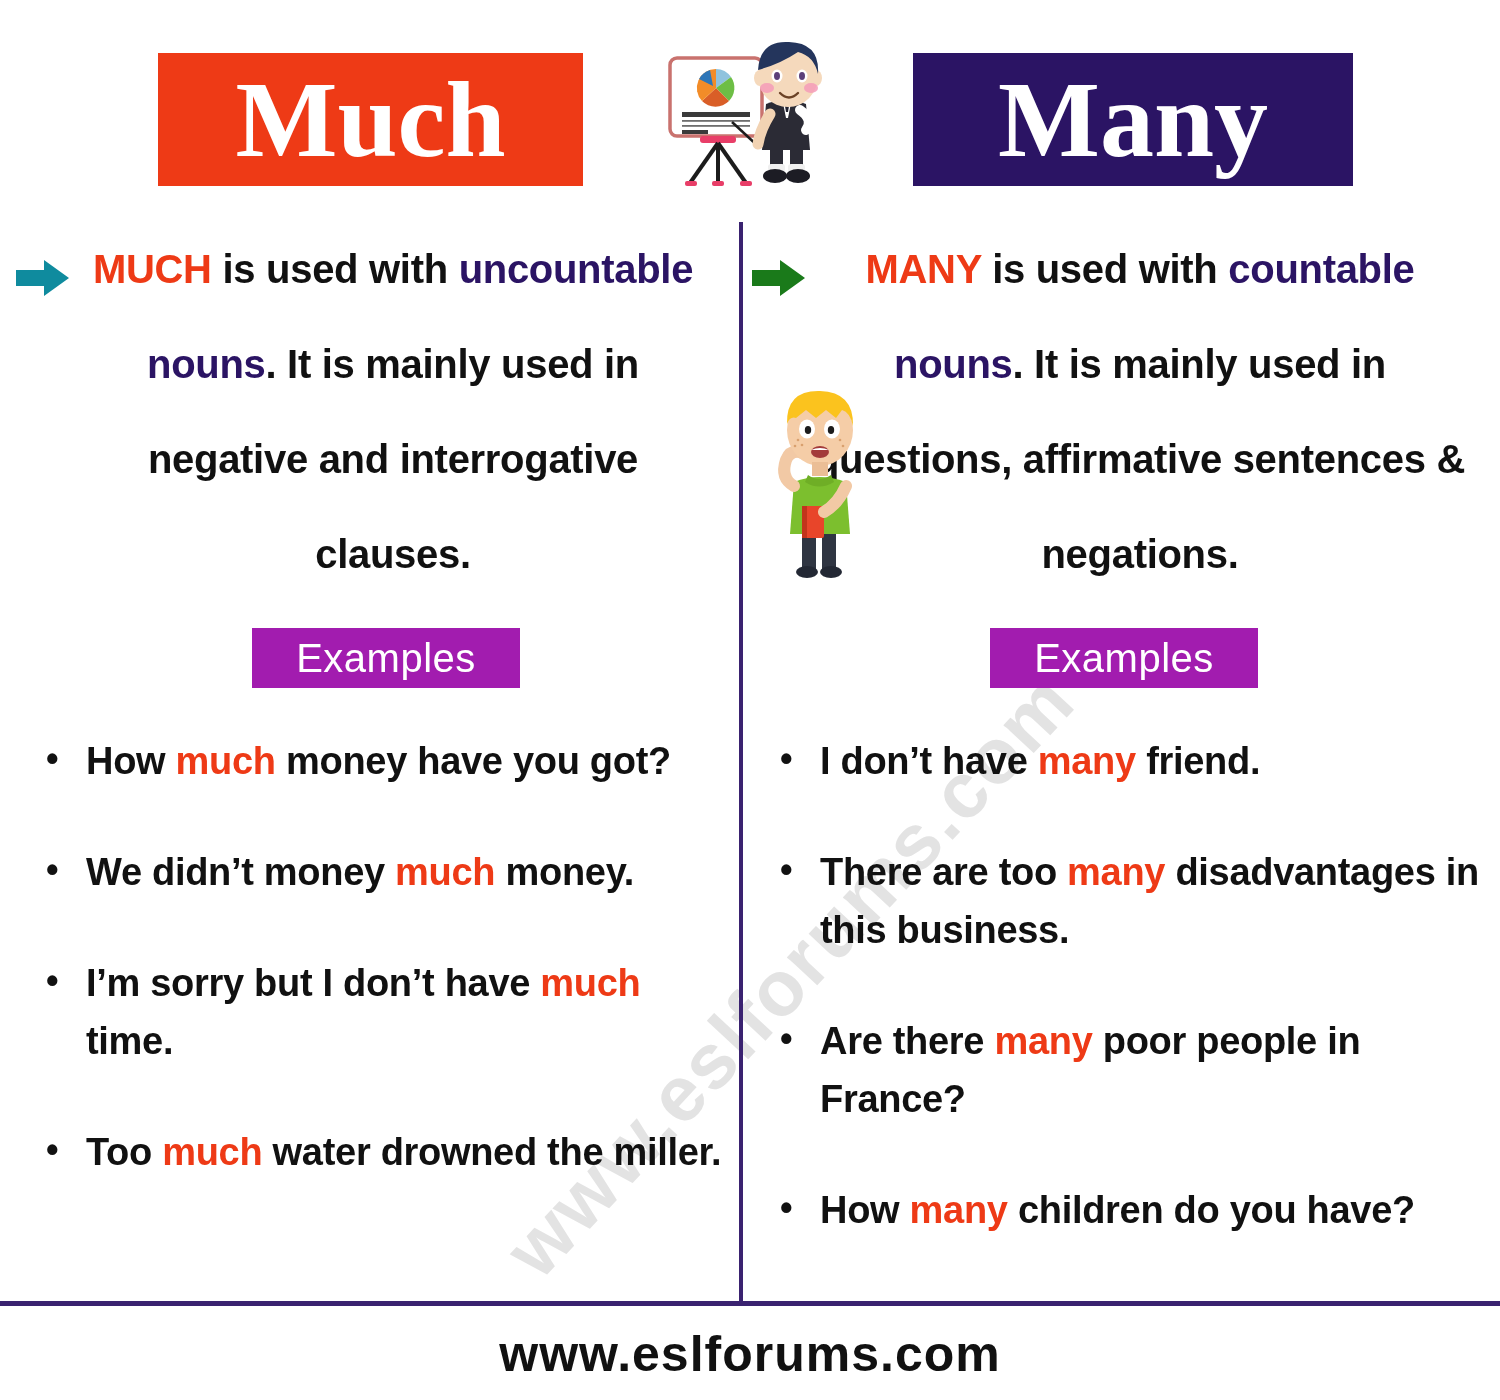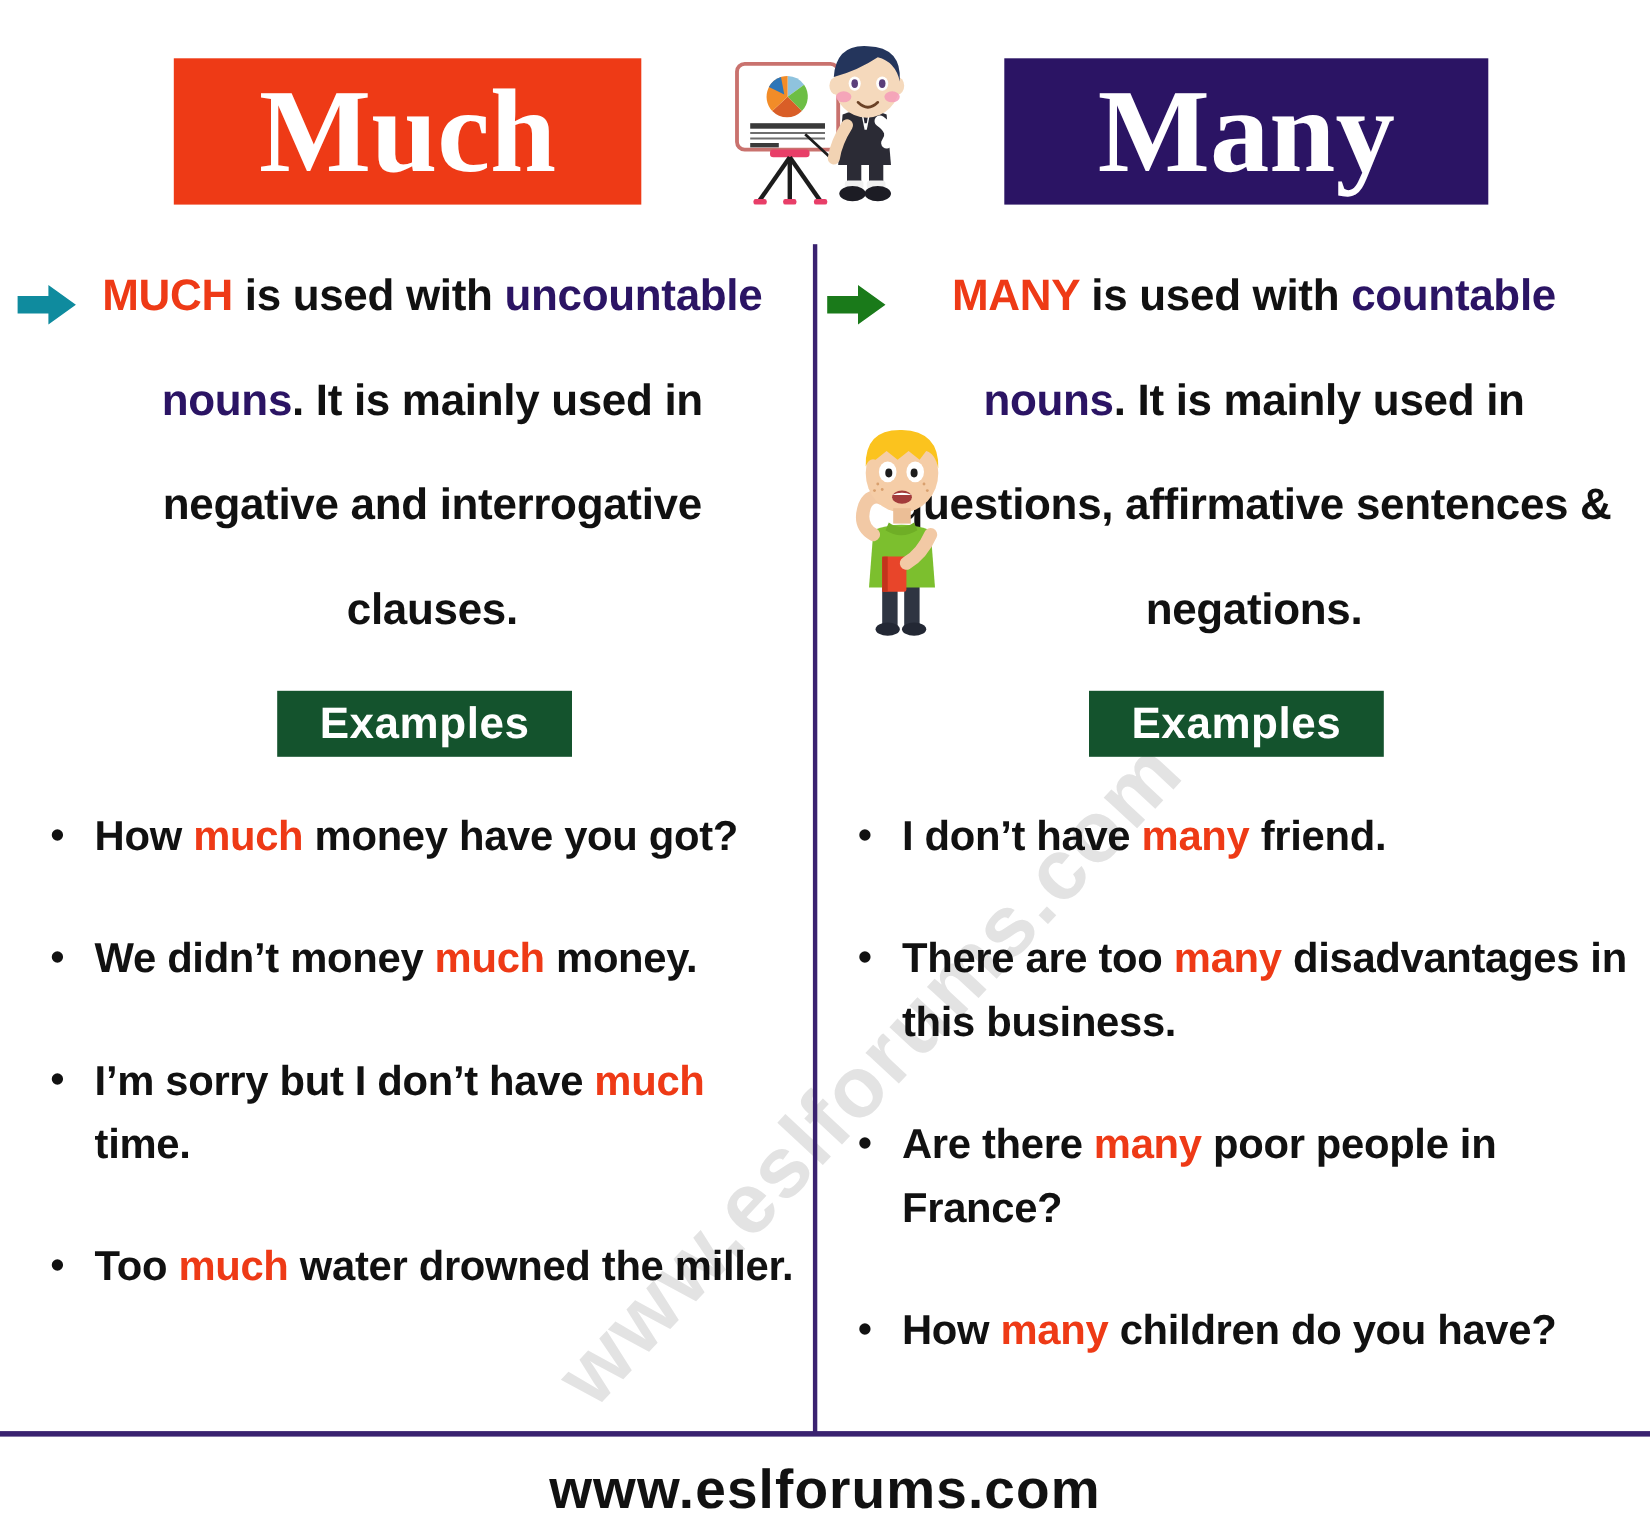--- a/index.html
+++ b/index.html
@@ -127,24 +127,24 @@
     left: -4px;
     top: 16px;
   }
   #col-many .arrow-icon { left: -6px; }
 
   
   .examples-badge {
     display: inline-flex;
     align-items: center;
     justify-content: center;
-    background: #14532d;
+    background: #a21caf;
     color: #ffffff;
     font-family: "Liberation Sans", sans-serif;
-    font-weight: bold;
+    font-weight: normal;
     font-size: 40px;
     width: 268px;
     height: 60px;
     letter-spacing: 0.5px;
   }
   .badge-row { text-align: center; margin-top: 26px; }
   #col-much .badge-row { padding-left: 30px; }
   #col-many .badge-row { padding-left: 10px; }
 
   

